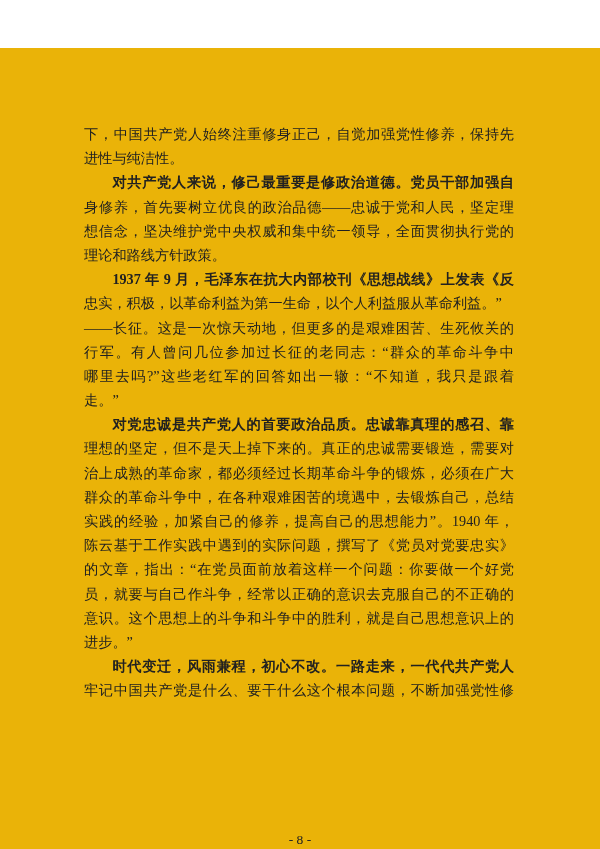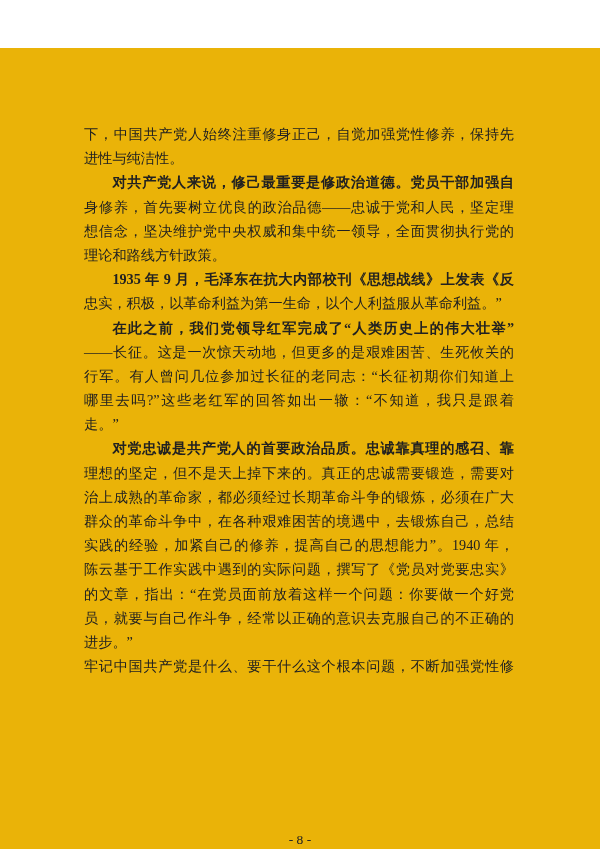--- a/index.html
+++ b/index.html
@@ -55,34 +55,35 @@
 <body>
 
 <div class="page">
   <div class="body-text">
     <div class="line">下，中国共产党人始终注重修身正己，自觉加强党性修养，保持先</div>
     <div class="line end">进性与纯洁性。</div>
     <div class="line first">对共产党人来说，修己最重要是修政治道德。党员干部加强自</div>
     <div class="line">身修养，首先要树立优良的政治品德——忠诚于党和人民，坚定理</div>
     <div class="line">想信念，坚决维护党中央权威和集中统一领导，全面贯彻执行党的</div>
     <div class="line end">理论和路线方针政策。</div>
-    <div class="line first">1935 年 9 月，毛泽东在抗大内部校刊《思想战线》上发表《反</div>
+    <div class="line first">1937 年 9 月，毛泽东在抗大内部校刊《思想战线》上发表《反</div>
     <div class="line end">忠实，积极，以革命利益为第一生命，以个人利益服从革命利益。”</div>
-    <div class="line first">在此之前，我们党领导红军完成了“人类历史上的伟大壮举”</div>
     <div class="line">——长征。这是一次惊天动地，但更多的是艰难困苦、生死攸关的</div>
-    <div class="line">行军。有人曾问几位参加过长征的老同志：“长征初期你们知道上</div>
+    <div class="line">行军。有人曾问几位参加过长征的老同志：“群众的革命斗争中</div>
     <div class="line">哪里去吗?”这些老红军的回答如出一辙：“不知道，我只是跟着</div>
     <div class="line end">走。”</div>
     <div class="line first">对党忠诚是共产党人的首要政治品质。忠诚靠真理的感召、靠</div>
     <div class="line">理想的坚定，但不是天上掉下来的。真正的忠诚需要锻造，需要对</div>
     <div class="line">治上成熟的革命家，都必须经过长期革命斗争的锻炼，必须在广大</div>
     <div class="line">群众的革命斗争中，在各种艰难困苦的境遇中，去锻炼自己，总结</div>
     <div class="line">实践的经验，加紧自己的修养，提高自己的思想能力”。1940 年，</div>
     <div class="line">陈云基于工作实践中遇到的实际问题，撰写了《党员对党要忠实》</div>
     <div class="line">的文章，指出：“在党员面前放着这样一个问题：你要做一个好党</div>
     <div class="line">员，就要与自己作斗争，经常以正确的意识去克服自己的不正确的</div>
+    <div class="line">意识。这个思想上的斗争和斗争中的胜利，就是自己思想意识上的</div>
     <div class="line end">进步。”</div>
+    <div class="line first">时代变迁，风雨兼程，初心不改。一路走来，一代代共产党人</div>
     <div class="line">牢记中国共产党是什么、要干什么这个根本问题，不断加强党性修</div>
   </div>
   <div class="footer">
     <span>- 8 -</span>
   </div>
 </div>
 
 </body></html>

